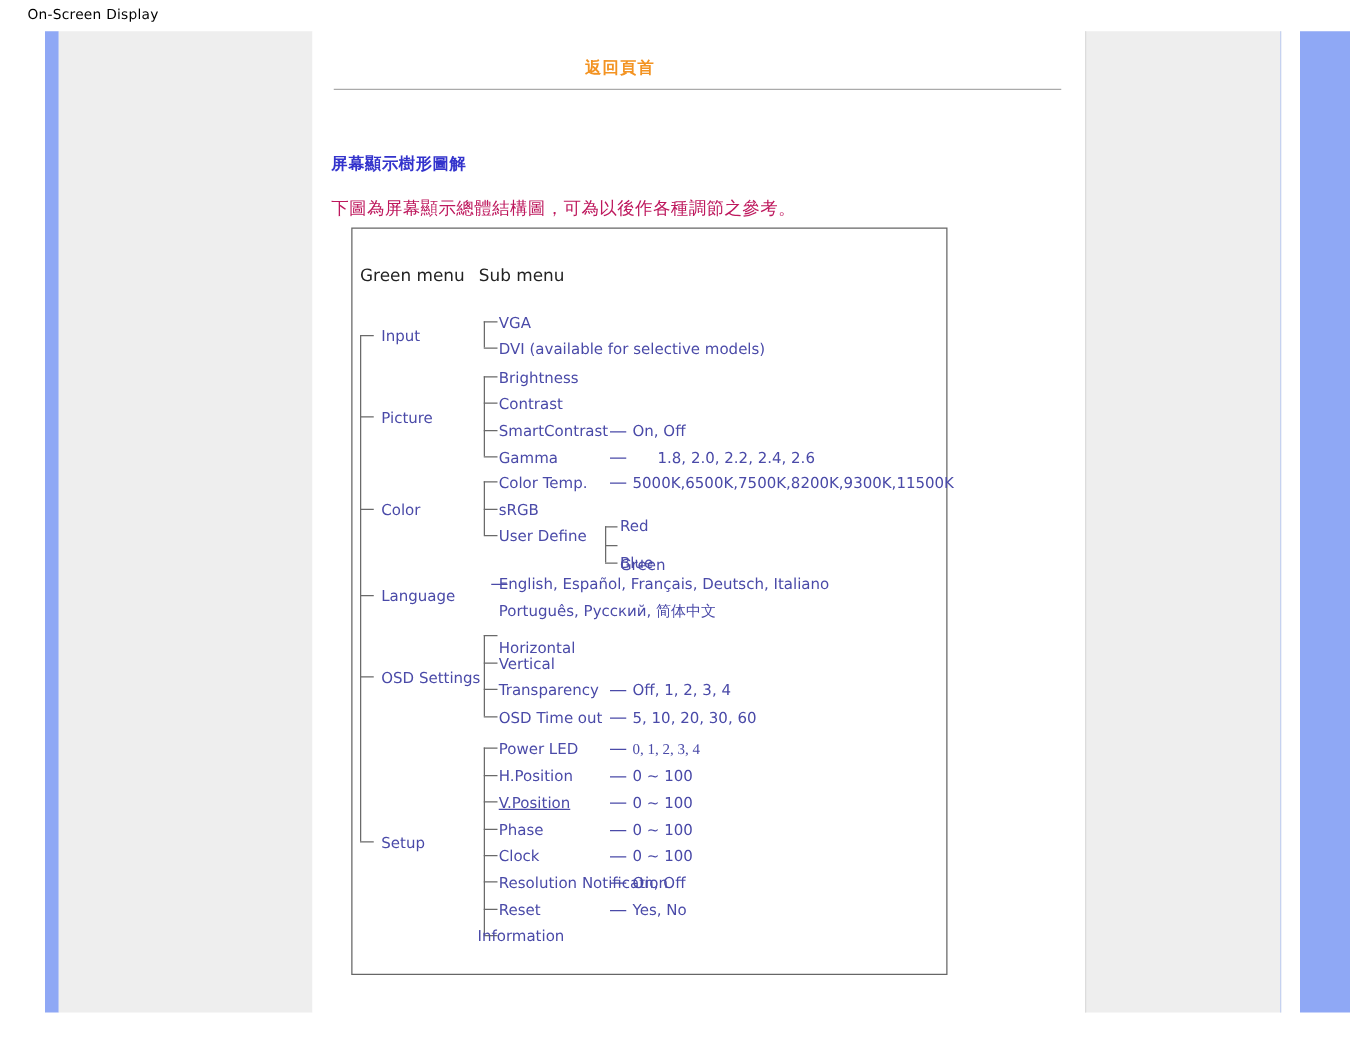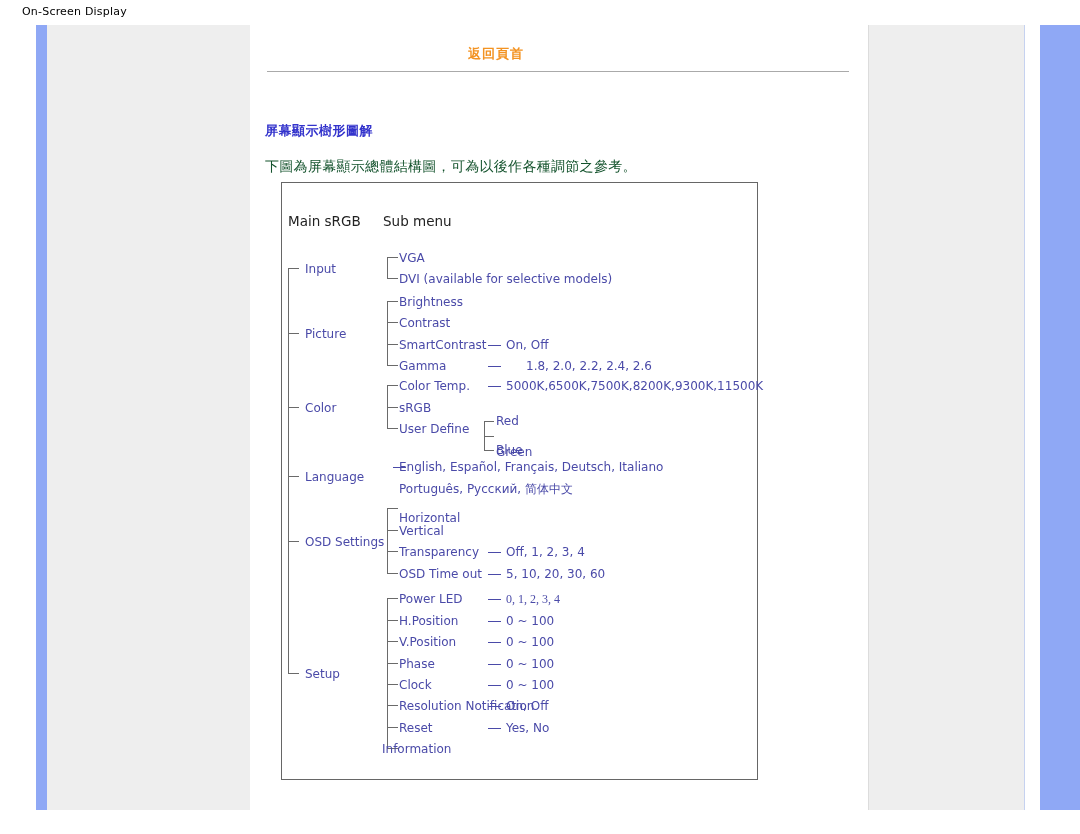--- a/index.html
+++ b/index.html
@@ -107,21 +107,21 @@
     font-size: 13px;
     font-weight: bold;
     color: #3333cc;
     letter-spacing: 0.5px;
   }
   #section-paragraph {
     position: absolute;
     left: 15px;
     top: 133px;
     font-size: 14px;
-    color: #14532d;
+    color: #be185d;
     letter-spacing: 0.3px;
   }
 
   
   #osd-tree-box {
     position: absolute;
     left: 31px;
     top: 157px;
     width: 477px;
     height: 598px;
@@ -195,21 +195,21 @@
 
   <div id="header-rule"></div>
 
   <div id="section-heading">屏幕顯示樹形圖解</div>
 
   <div id="section-paragraph">下圖為屏幕顯示總體結構圖，可為以後作各種調節之參考。</div>
 
   <div id="osd-tree-box">
     <div class="tree-canvas" id="tree-canvas">
 
-      <div class="col-head" id="head-main">Main sRGB</div>
+      <div class="col-head" id="head-main">Green menu</div>
       <div class="col-head" id="head-sub">Sub menu</div>
 
     <div class="v-line" style="left: 105px; top: 74px; height: 21.4px;"></div>
         <div class="h-line" style="left: 105px; top: 74px; width: 11px;"></div>
         <div class="sub-label" style="left: 117px; top: 68px;">VGA</div>
         <div class="h-line" style="left: 105px; top: 95.4px; width: 11px;"></div>
         <div class="sub-label" style="left: 117px; top: 89.4px;">DVI (available for selective models)</div>
         <div class="main-label" style="left: 23px; top: 78.7px;">Input</div>
         <div class="h-line" style="left: 6px; top: 84.7px; width: 11px;"></div>
         <div class="v-line" style="left: 105px; top: 117.87px; height: 64.2px;"></div>
@@ -268,21 +268,21 @@
         <div class="v-line" style="left: 105px; top: 415.33px; height: 149.8px;"></div>
         <div class="h-line" style="left: 105px; top: 415.33px; width: 11px;"></div>
         <div class="sub-label" style="left: 117px; top: 409.33px;">Power LED</div>
         <div class="dash" style="left: 206px; top: 416.33px; width: 13px;"></div>
         <div class="val-label" style="left: 224px; top: 409.33px; font-family: Liberation Serif, serif;">0, 1, 2, 3, 4</div>
         <div class="h-line" style="left: 105px; top: 436.73px; width: 11px;"></div>
         <div class="sub-label" style="left: 117px; top: 430.73px;">H.Position</div>
         <div class="dash" style="left: 206px; top: 437.73px; width: 13px;"></div>
         <div class="val-label" style="left: 224px; top: 430.73px;">0 ~ 100</div>
         <div class="h-line" style="left: 105px; top: 458.13px; width: 11px;"></div>
-        <div class="sub-label" style="left: 117px; top: 452.13px;">V.Position</div>
+        <div class="sub-label" style="left: 117px; top: 452.13px; text-decoration: underline;">V.Position</div>
         <div class="dash" style="left: 206px; top: 459.13px; width: 13px;"></div>
         <div class="val-label" style="left: 224px; top: 452.13px;">0 ~ 100</div>
         <div class="h-line" style="left: 105px; top: 479.53px; width: 11px;"></div>
         <div class="sub-label" style="left: 117px; top: 473.53px;">Phase</div>
         <div class="dash" style="left: 206px; top: 480.53px; width: 13px;"></div>
         <div class="val-label" style="left: 224px; top: 473.53px;">0 ~ 100</div>
         <div class="h-line" style="left: 105px; top: 500.93px; width: 11px;"></div>
         <div class="sub-label" style="left: 117px; top: 494.93px;">Clock</div>
         <div class="dash" style="left: 206px; top: 501.93px; width: 13px;"></div>
         <div class="val-label" style="left: 224px; top: 494.93px;">0 ~ 100</div>

